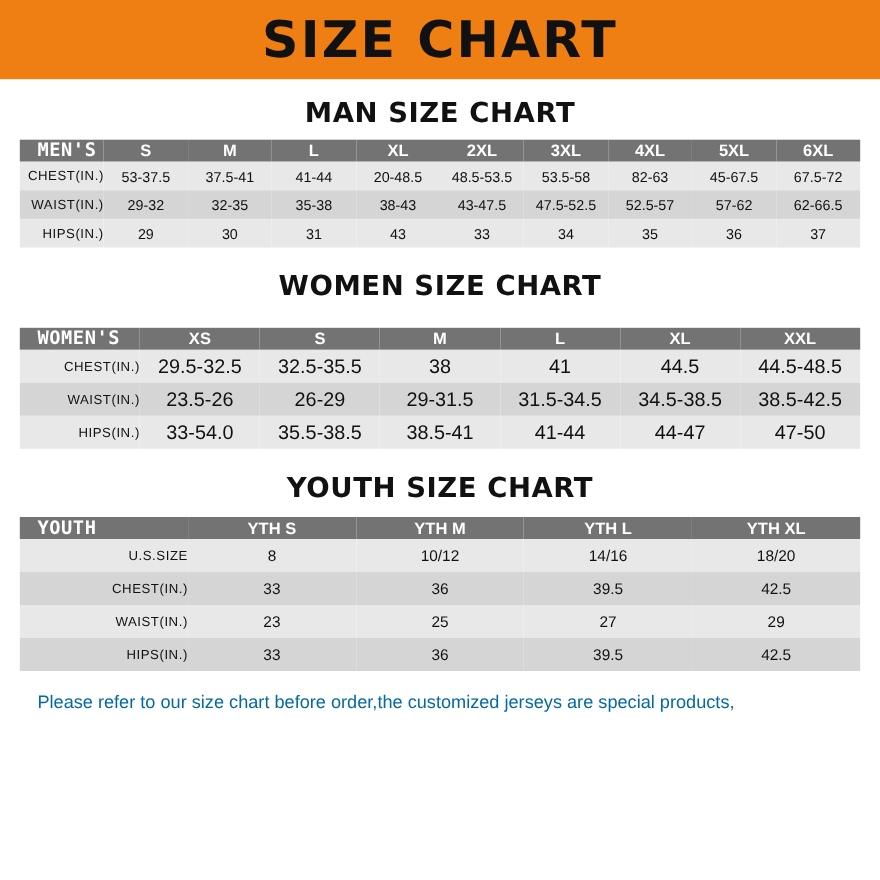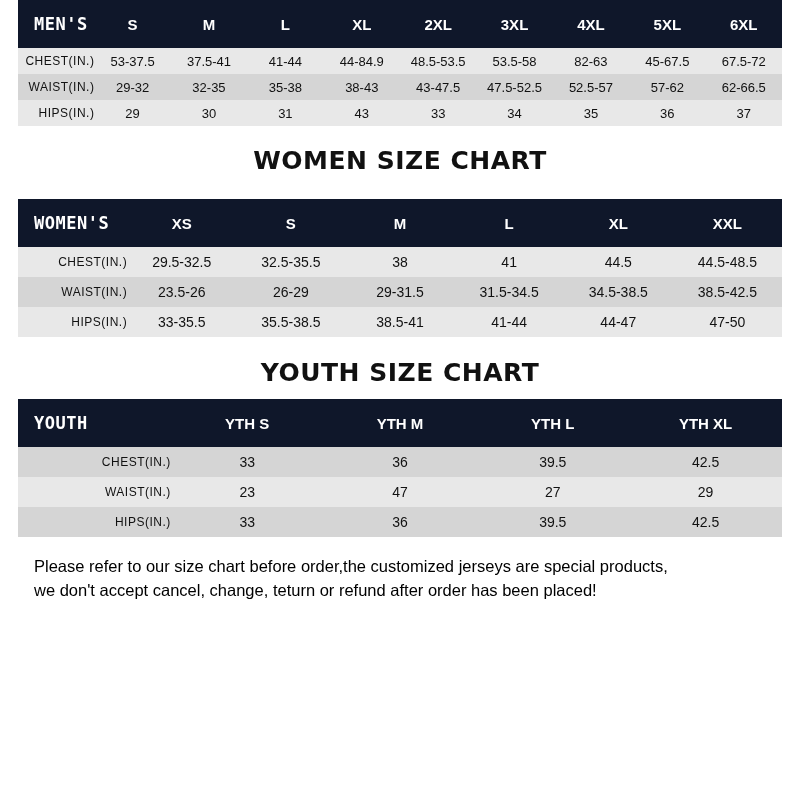--- a/index.html
+++ b/index.html
@@ -63,24 +63,24 @@
   table.size-table td {
     text-align: center;
     font-size: 13px;
     color: #111111;
     padding: 0;
     height: 26px;
     vertical-align: middle;
     font-family: "Liberation Sans", sans-serif;
   }
   table.size-table thead th {
-    background: #0f172a;
+    background: #737373;
     color: #ffffff;
     font-weight: bold;
-    height: 48px;
+    height: 20px;
     font-size: 15px;
   }
   table.size-table thead th.corner {
     font-family: "DejaVu Sans Mono", monospace;
     font-weight: bold;
     font-size: 17px;
     letter-spacing: 0.5px;
     text-align: left;
     padding-left: 16px;
   }
@@ -88,44 +88,48 @@
   table.size-table tbody tr.dark td { background: #d5d5d5; }
   table.size-table tbody td.rowlabel {
     font-size: 12px;
     color: #111111;
     letter-spacing: 0.5px;
     text-align: right;
   }
 
   
   .women thead th { height: 40px; font-size: 17px; }
-  .women tbody td { height: 30px; font-size: 14px; text-align: center; }
+  .women tbody td { height: 30px; font-size: 18px; text-align: center; }
   .youth thead th { height: 38px; font-size: 16px; }
   .youth tbody td { height: 30px; font-size: 14px; }
   .men tbody td { height: 26px; }
 
   .footer-note {
     margin-top: 18px;
     padding: 0 16px;
-    color: #000000;
+    color: #0369a1;
     font-size: 16.5px;
     line-height: 1.45;
     text-align: left;
     font-family: "Liberation Sans", sans-serif;
   }
   .footer-note div { white-space: nowrap; }
 </style>
 </head>
 <body>
 
 <div class="page">
 
+  <div class="header-band">
+    <div class="title">SIZE CHART</div>
+  </div>
 
   <div class="content">
 
+    <div class="section-title t1">MAN SIZE CHART</div>
     <table class="size-table men">
       <thead>
         <tr>
           <th class="corner">MEN'S</th>
           <th>S</th>
           <th>M</th>
           <th>L</th>
           <th>XL</th>
           <th>2XL</th>
           <th>3XL</th>
@@ -133,21 +137,21 @@
           <th>5XL</th>
           <th>6XL</th>
         </tr>
       </thead>
       <tbody>
         <tr class="light">
           <td class="rowlabel">CHEST(IN.)</td>
           <td>53-37.5</td>
           <td>37.5-41</td>
           <td>41-44</td>
-          <td>44-84.9</td>
+          <td>20-48.5</td>
           <td>48.5-53.5</td>
           <td>53.5-58</td>
           <td>82-63</td>
           <td>45-67.5</td>
           <td>67.5-72</td>
         </tr>
         <tr class="dark">
           <td class="rowlabel">WAIST(IN.)</td>
           <td>29-32</td>
           <td>32-35</td>
@@ -201,21 +205,21 @@
           <td class="rowlabel">WAIST(IN.)</td>
           <td>23.5-26</td>
           <td>26-29</td>
           <td>29-31.5</td>
           <td>31.5-34.5</td>
           <td>34.5-38.5</td>
           <td>38.5-42.5</td>
         </tr>
         <tr class="light">
           <td class="rowlabel">HIPS(IN.)</td>
-          <td>33-35.5</td>
+          <td>33-54.0</td>
           <td>35.5-38.5</td>
           <td>38.5-41</td>
           <td>41-44</td>
           <td>44-47</td>
           <td>47-50</td>
         </tr>
       </tbody>
     </table>
 
     <div class="section-title t3">YOUTH SIZE CHART</div>
@@ -223,43 +227,49 @@
       <thead>
         <tr>
           <th class="corner">YOUTH</th>
           <th>YTH S</th>
           <th>YTH M</th>
           <th>YTH L</th>
           <th>YTH XL</th>
         </tr>
       </thead>
       <tbody>
+        <tr class="light">
+          <td class="rowlabel">U.S.SIZE</td>
+          <td>8</td>
+          <td>10/12</td>
+          <td>14/16</td>
+          <td>18/20</td>
+        </tr>
         <tr class="dark">
           <td class="rowlabel">CHEST(IN.)</td>
           <td>33</td>
           <td>36</td>
           <td>39.5</td>
           <td>42.5</td>
         </tr>
         <tr class="light">
           <td class="rowlabel">WAIST(IN.)</td>
           <td>23</td>
-          <td>47</td>
+          <td>25</td>
           <td>27</td>
           <td>29</td>
         </tr>
         <tr class="dark">
           <td class="rowlabel">HIPS(IN.)</td>
           <td>33</td>
           <td>36</td>
           <td>39.5</td>
           <td>42.5</td>
         </tr>
       </tbody>
     </table>
 
     <div class="footer-note">
       <div>Please refer to our size chart before order,the customized jerseys are special products,</div>
-      <div>we don't accept cancel, change, teturn or refund after order has been placed!</div>
     </div>
 
   </div>
 </div>
 
 </body></html>

